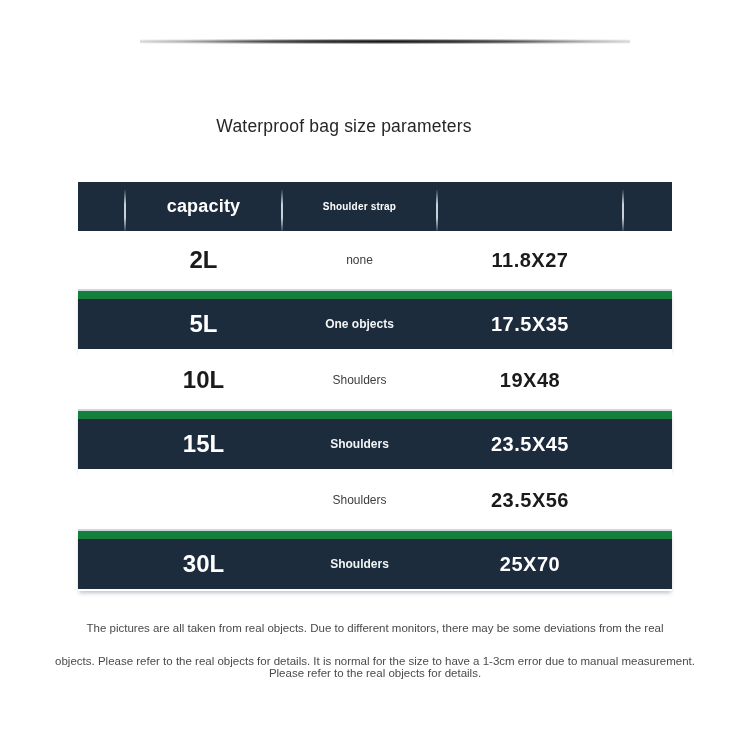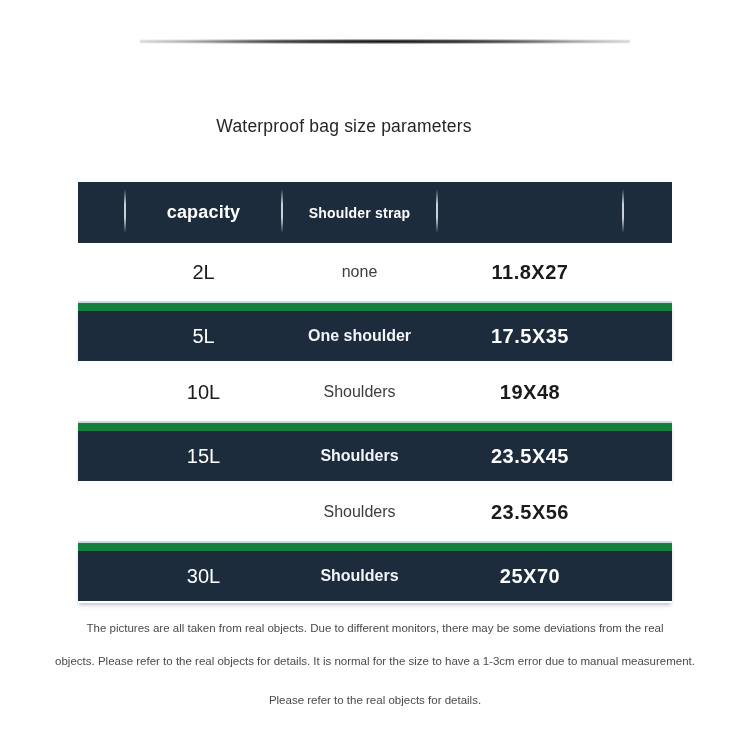--- a/index.html
+++ b/index.html
@@ -48,34 +48,34 @@
   }
 
   .t-row {
     display: grid;
     grid-template-columns: 47px 157px 155px 186px 49px;
     align-items: center;
     box-sizing: border-box;
   }
 
   .t-header {
-    height: 61px;
+    height: 49px;
     background: #1d2c3d;
     position: relative;
   }
 
   .h-cell {
     color: #ffffff;
     text-align: center;
     font-weight: 600;
     font-size: 18px;
     letter-spacing: 0.2px;
   }
   .h-cell.small {
-    font-size: 14px;
+    font-size: 10px;
     font-weight: 700;
   }
 
   .col-div {
     position: absolute;
     top: 7px;
     width: 2px;
     height: 44px;
     border-radius: 1px;
     background: linear-gradient(to bottom,
@@ -97,22 +97,22 @@
     border-bottom: 2px solid #ccd7de;
   }
   .row.dark {
     background: #1d2c3d;
     border-top: 8px solid #15803d;
     border-bottom: 2px solid #ffffff;
     box-shadow: 0 3px 4px -1px rgba(70,82,96,0.35);
   }
 
   .cell { text-align: center; }
-  .cell.cap { grid-column: 2; font-size: 20px; font-weight: 400; }
-  .cell.strap { grid-column: 3; font-size: 16px; font-weight: 400; }
+  .cell.cap { grid-column: 2; font-size: 24px; font-weight: 700; }
+  .cell.strap { grid-column: 3; font-size: 12px; font-weight: 400; }
   .cell.dim { grid-column: 4; font-size: 20px; font-weight: 700; letter-spacing: 0.5px; }
 
   .h-cap { grid-column: 2; }
   .h-strap { grid-column: 3; }
   .h-dim { grid-column: 4; }
 
   .row.light .cell.cap, .row.light .cell.dim { color: #1b1b1b; }
   .row.light .cell.strap { color: #3d3d3d; }
   .row.dark .cell.cap, .row.dark .cell.dim { color: #ffffff; }
   .row.dark .cell.strap { color: #f2f5f7; font-weight: 600; }
@@ -121,21 +121,21 @@
     position: absolute;
     left: 0;
     top: 622px;
     width: 750px;
     text-align: center;
     color: #4a4a4a;
     font-size: 11.5px;
   }
   .footer-line { white-space: nowrap; }
   .footer-line.l1 { margin-bottom: 21px; }
-  .footer-line.l2 { margin-bottom: 27px; }
+  .footer-line.l2 { }
 </style>
 </head>
 <body>
 
 <div class="top-line"></div>
 
 <div class="page-title">Waterproof bag size parameters</div>
 
 <div class="size-table">
 
@@ -149,21 +149,21 @@
   </div>
 
   <div class="t-row row light">
     <div class="cell cap">2L</div>
     <div class="cell strap">none</div>
     <div class="cell dim">11.8X27</div>
   </div>
 
   <div class="t-row row dark">
     <div class="cell cap">5L</div>
-    <div class="cell strap">One shoulder</div>
+    <div class="cell strap">One objects</div>
     <div class="cell dim">17.5X35</div>
   </div>
 
   <div class="t-row row light">
     <div class="cell cap">10L</div>
     <div class="cell strap">Shoulders</div>
     <div class="cell dim">19X48</div>
   </div>
 
   <div class="t-row row dark">

